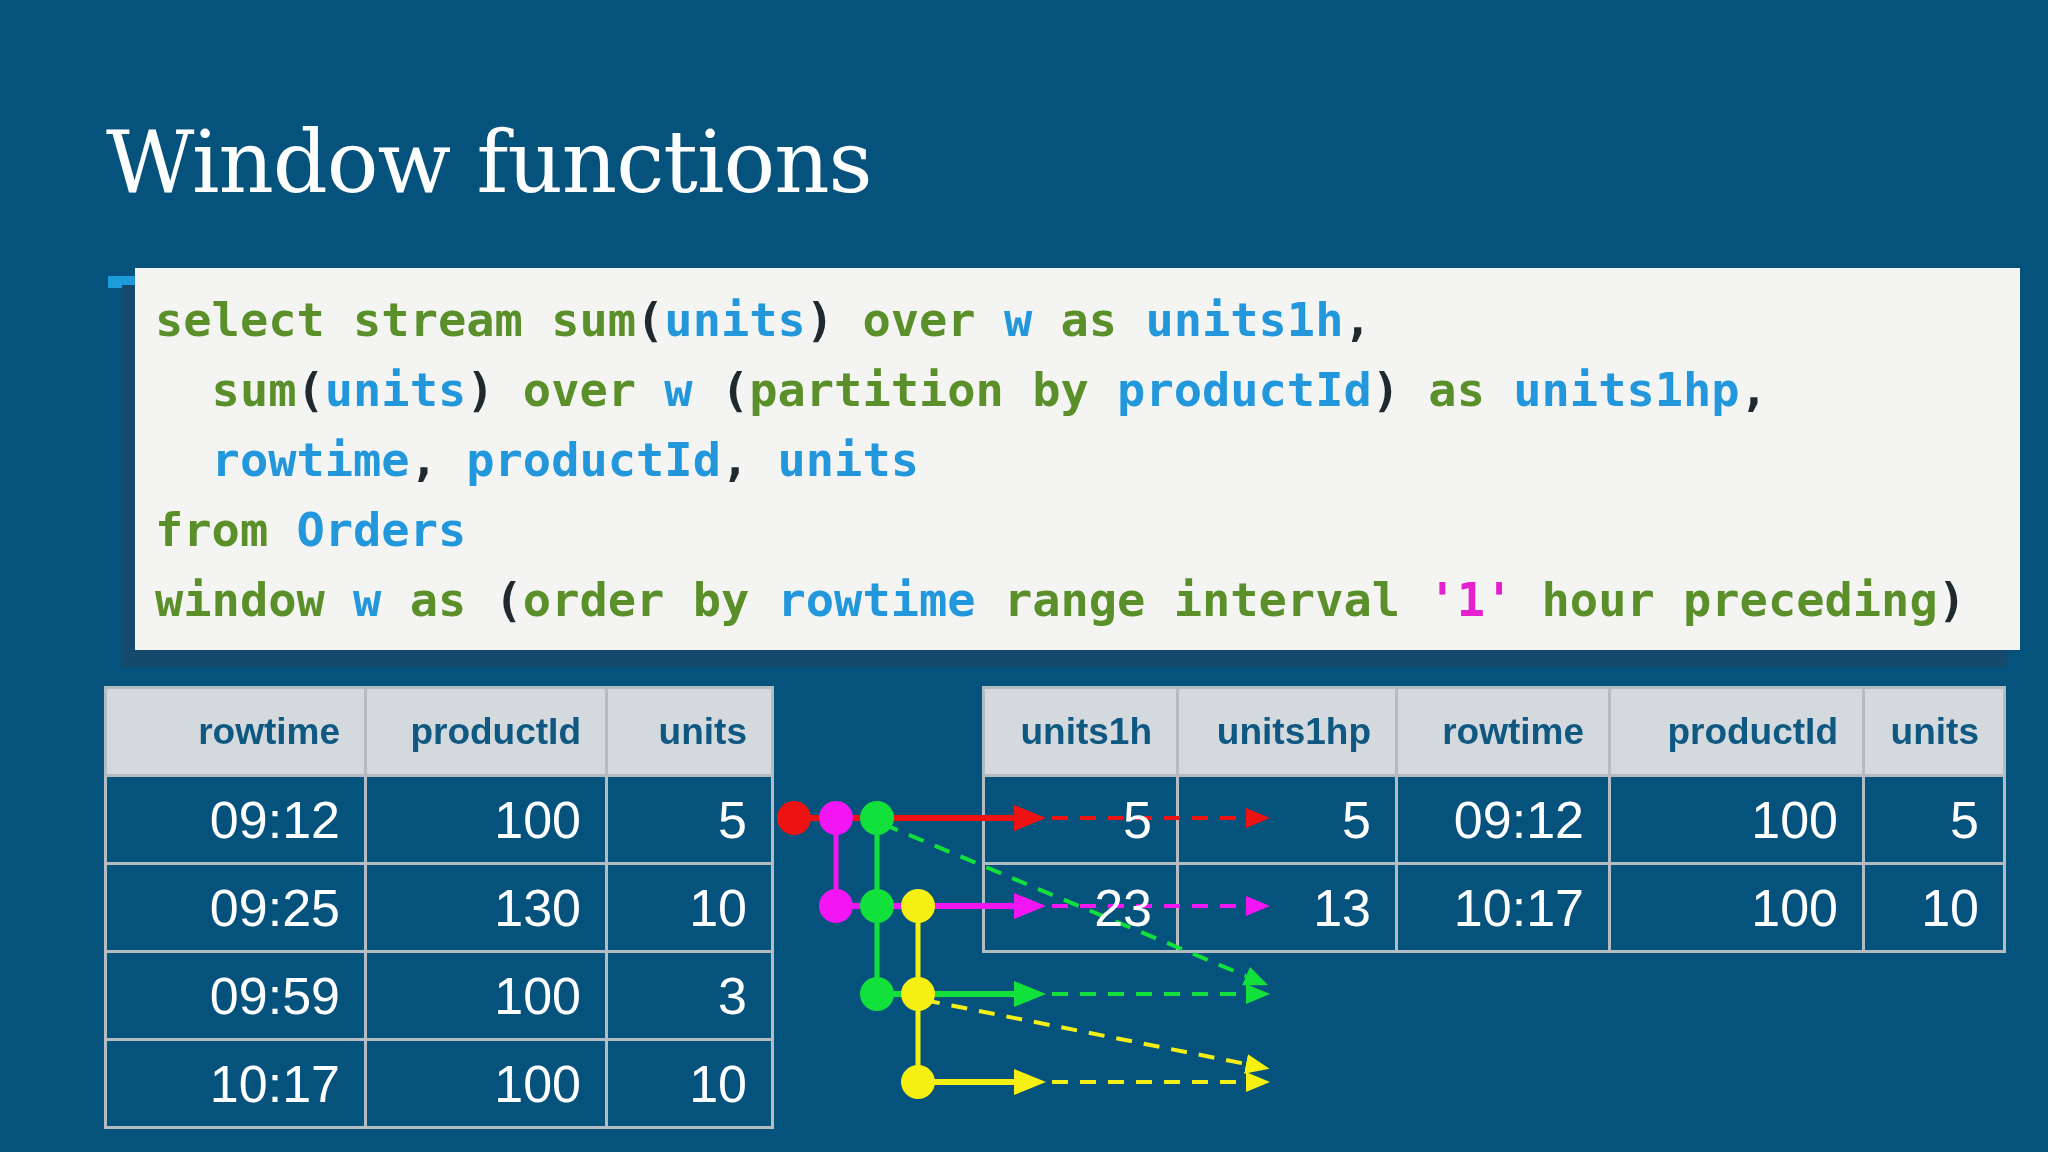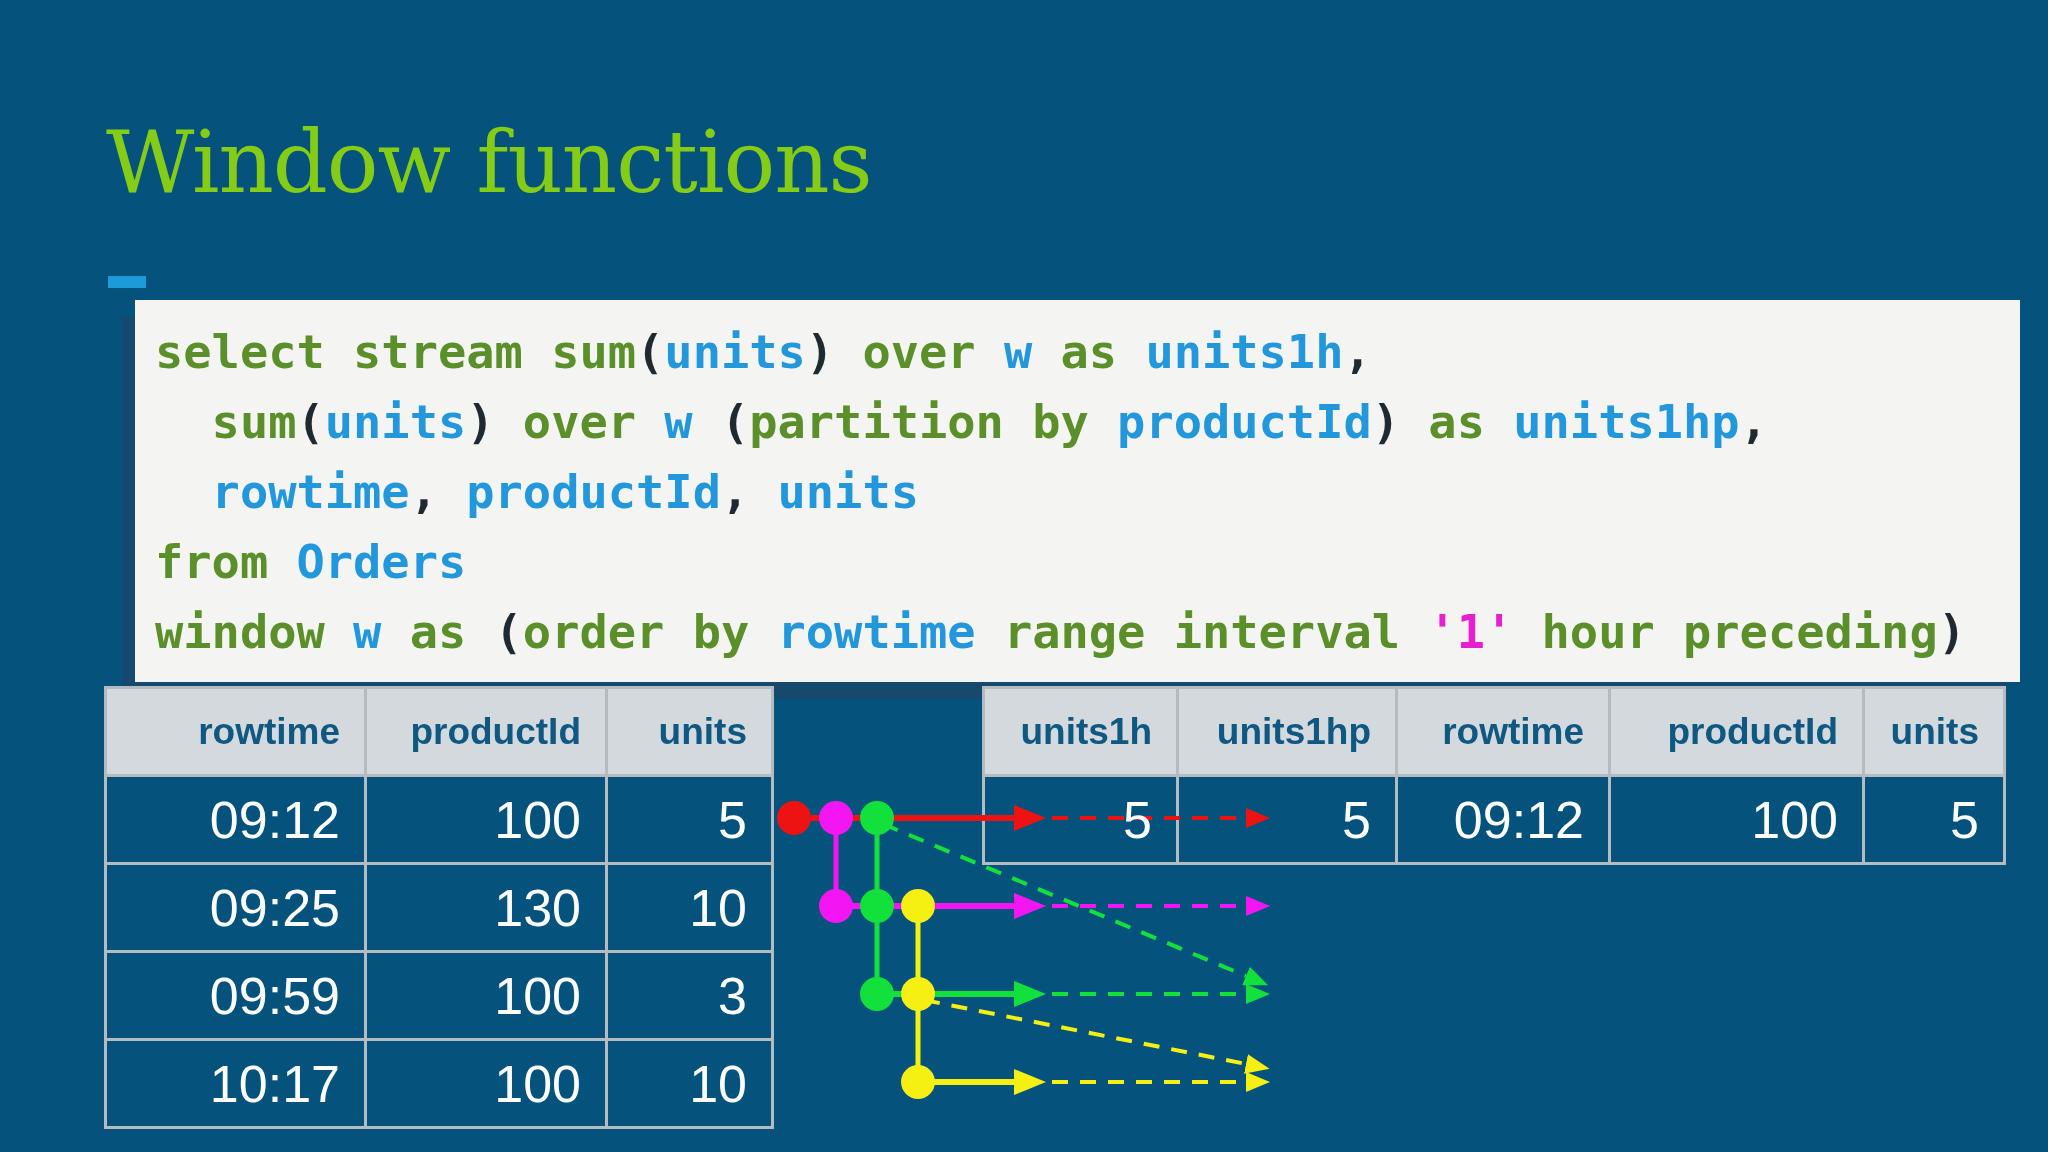--- a/index.html
+++ b/index.html
@@ -11,34 +11,34 @@
   html,body{margin:0;padding:0;background:#02324e;}
   .slide{
     position:relative; width:2048px; height:1152px; overflow:hidden;
     background:var(--background);
     font-family:"Liberation Sans", sans-serif;
   }
   .slide-title{
     position:absolute; left:106px; top:112px;
     font-family:"DejaVu Serif", serif;
     font-size:86px; font-weight:500; letter-spacing:-1px;
-    color:#84cc16; white-space:nowrap;
+    color:#ffffff; white-space:nowrap;
   }
   .accent-bar{
     position:absolute; left:108px; top:276px; width:38px; height:12px;
     background:var(--accent-bar);
   }
   .code-block{
     position:absolute; left:135px; top:268px; width:1885px; height:382px;
     background:var(--code-background);
     box-shadow:-13px 17px 0 0 var(--code-shadow);
     box-sizing:border-box; padding:17px 0 0 20px;
     font-family:"DejaVu Sans Mono", monospace;
     font-size:47px; line-height:70px; font-weight:bold;
-    white-space:pre; overflow:hidden;margin-top:32px;
+    white-space:pre; overflow:hidden;
   }
   .code-line{height:70px; white-space:pre;}
   .tok-k{color:var(--keyword);}
   .tok-i{color:var(--identifier);}
   .tok-p{color:var(--punctuation);}
   .tok-s{color:var(--string);}
   .tok-t{color:var(--punctuation);}
   table.data-table{
     position:absolute; top:686px; border-collapse:collapse; table-layout:fixed;
   }
@@ -128,20 +128,27 @@
           <th><span class="ct">units</span></th>
         </tr>
       </thead>
       <tbody>
         <tr>
           <td><span class="ct">5</span></td>
           <td><span class="ct">5</span></td>
           <td><span class="ct">09:12</span></td>
           <td><span class="ct">100</span></td>
           <td><span class="ct">5</span></td>
+        </tr>
+        <tr>
+          <td><span class="ct">23</span></td>
+          <td><span class="ct">13</span></td>
+          <td><span class="ct">10:17</span></td>
+          <td><span class="ct">100</span></td>
+          <td><span class="ct">10</span></td>
         </tr>
       </tbody>
     </table>
 
   <svg class="diagram-overlay" id="diagram-svg" viewBox="0 0 2048 1152" xmlns="http://www.w3.org/2000/svg">
       <defs>
         <marker id="head-big-red" markerUnits="userSpaceOnUse" markerWidth="32" markerHeight="26" refX="0" refY="13" orient="auto">
           <path d="M0,0 L32,13 L0,26 Z" fill="#ee1212"></path>
         </marker>
         <marker id="head-sm-red" markerUnits="userSpaceOnUse" markerWidth="24" markerHeight="20" refX="0" refY="10" orient="auto">

